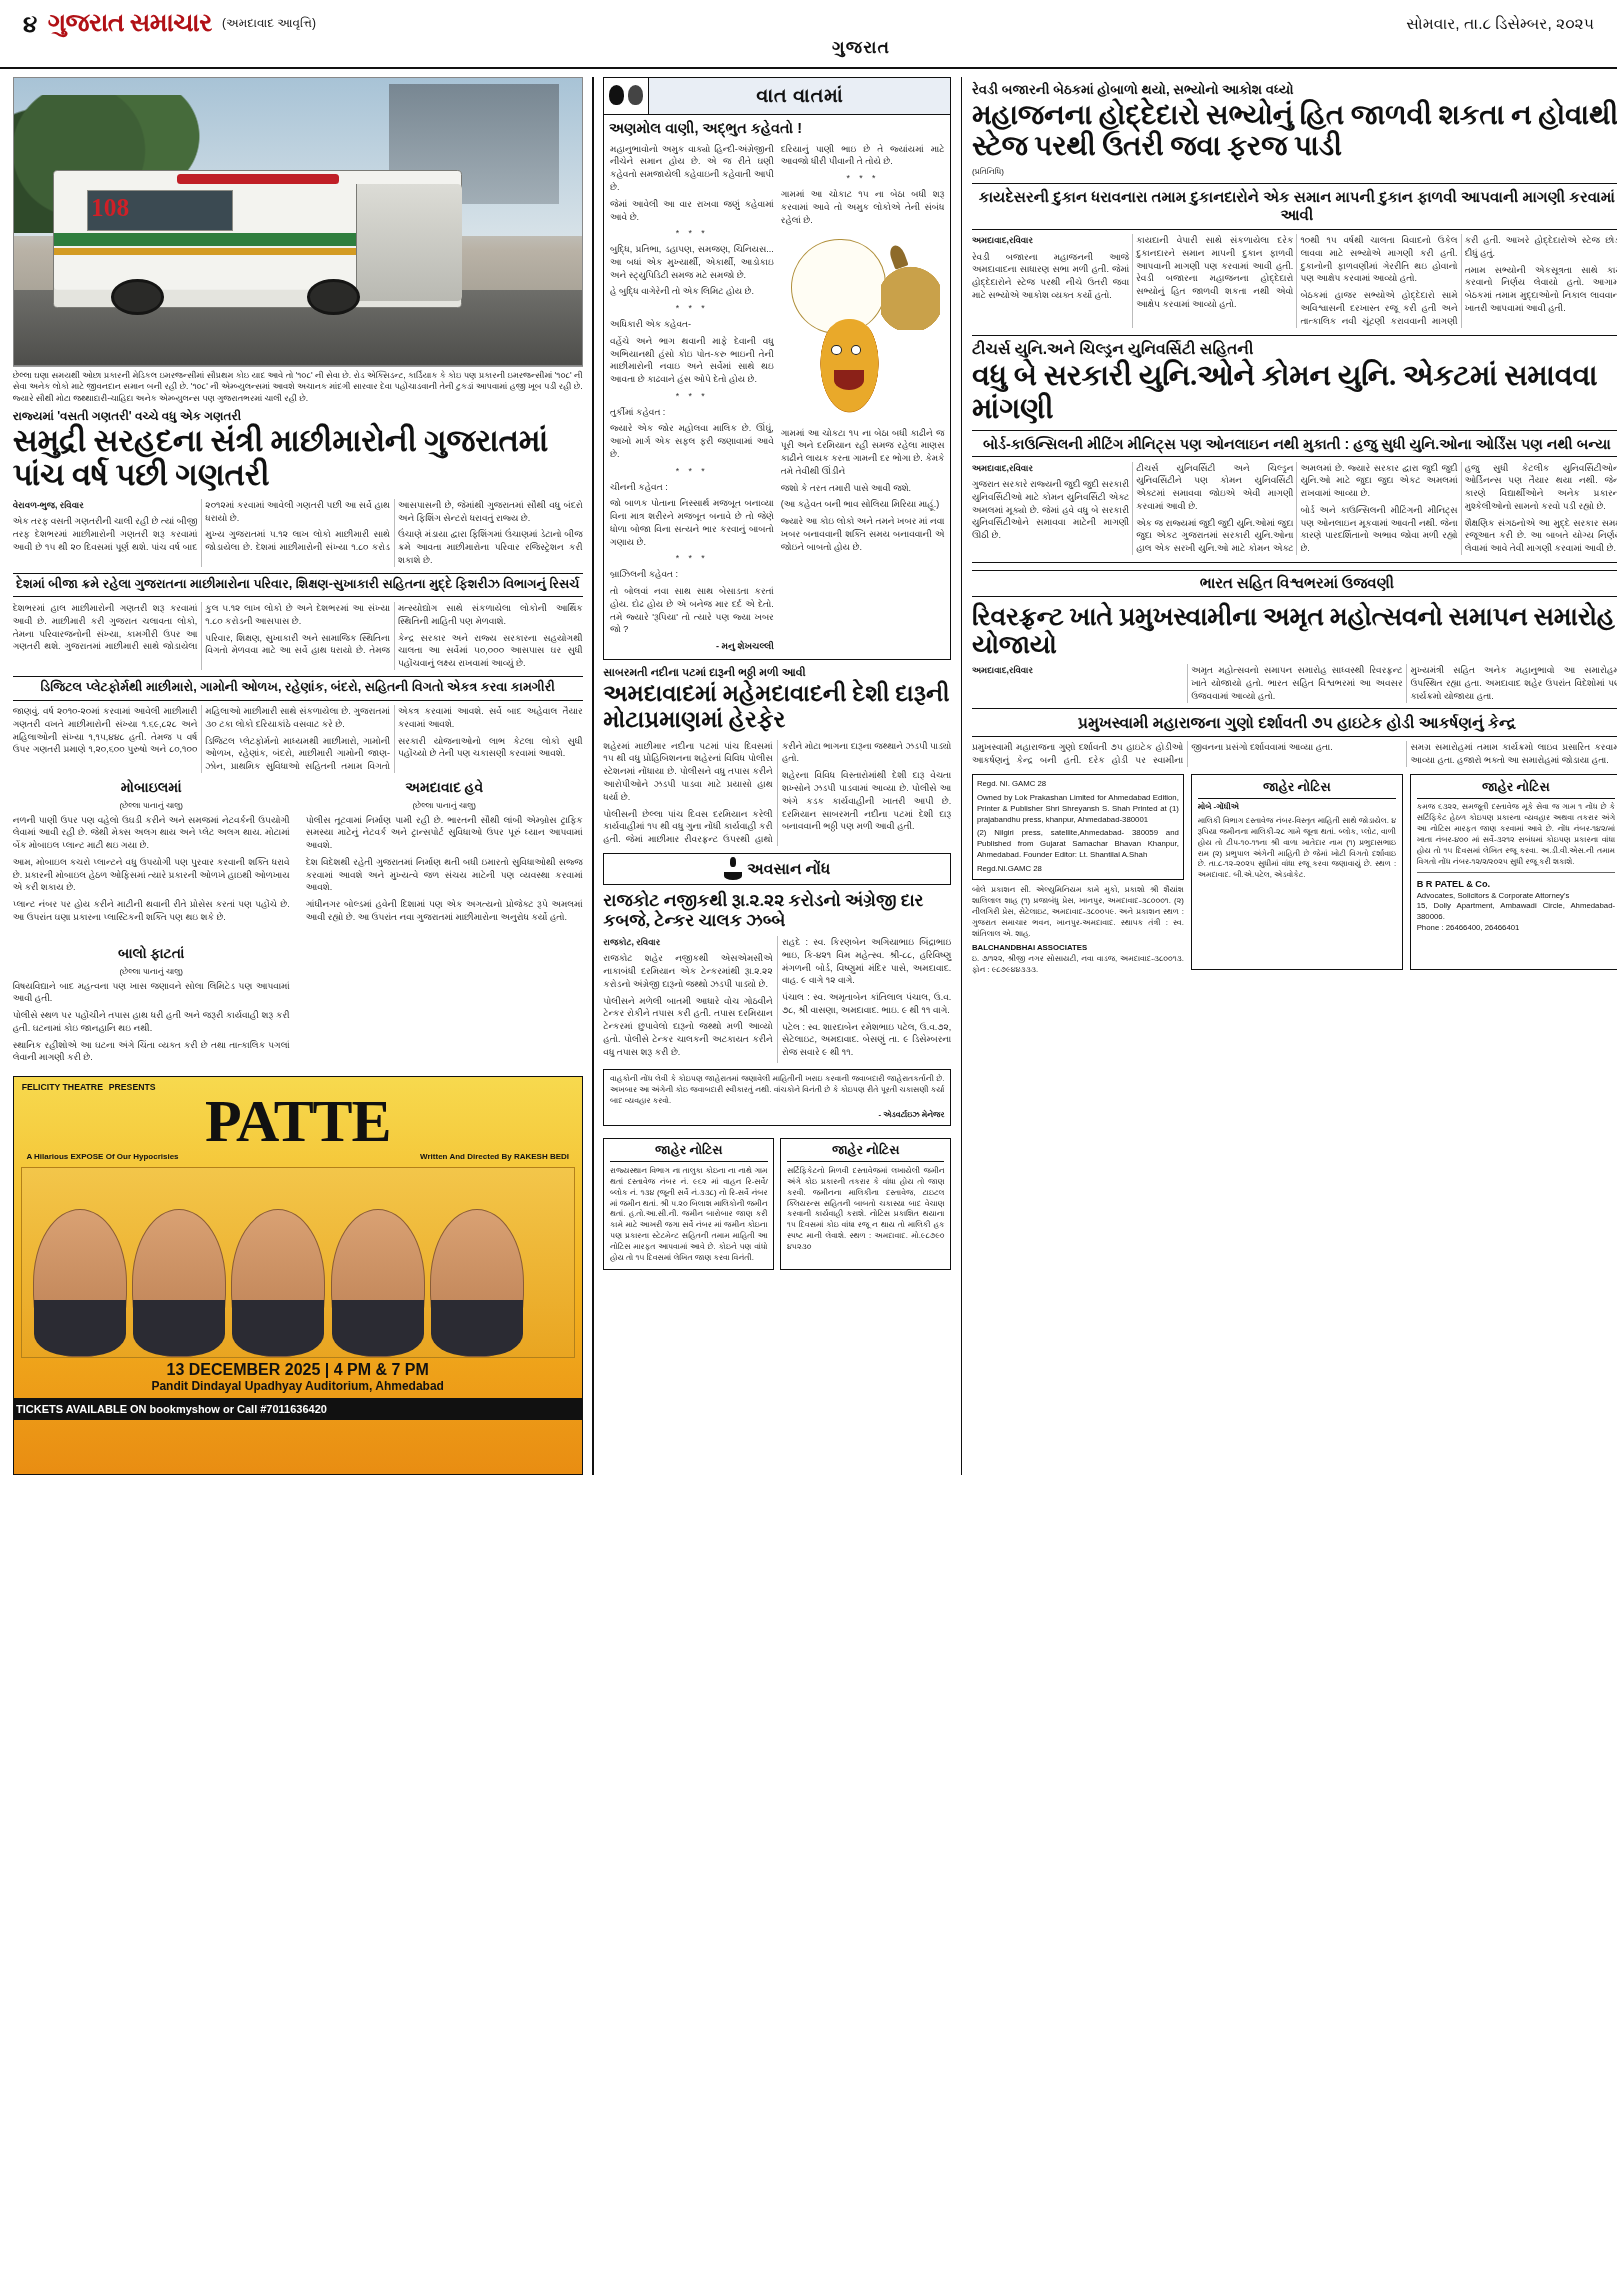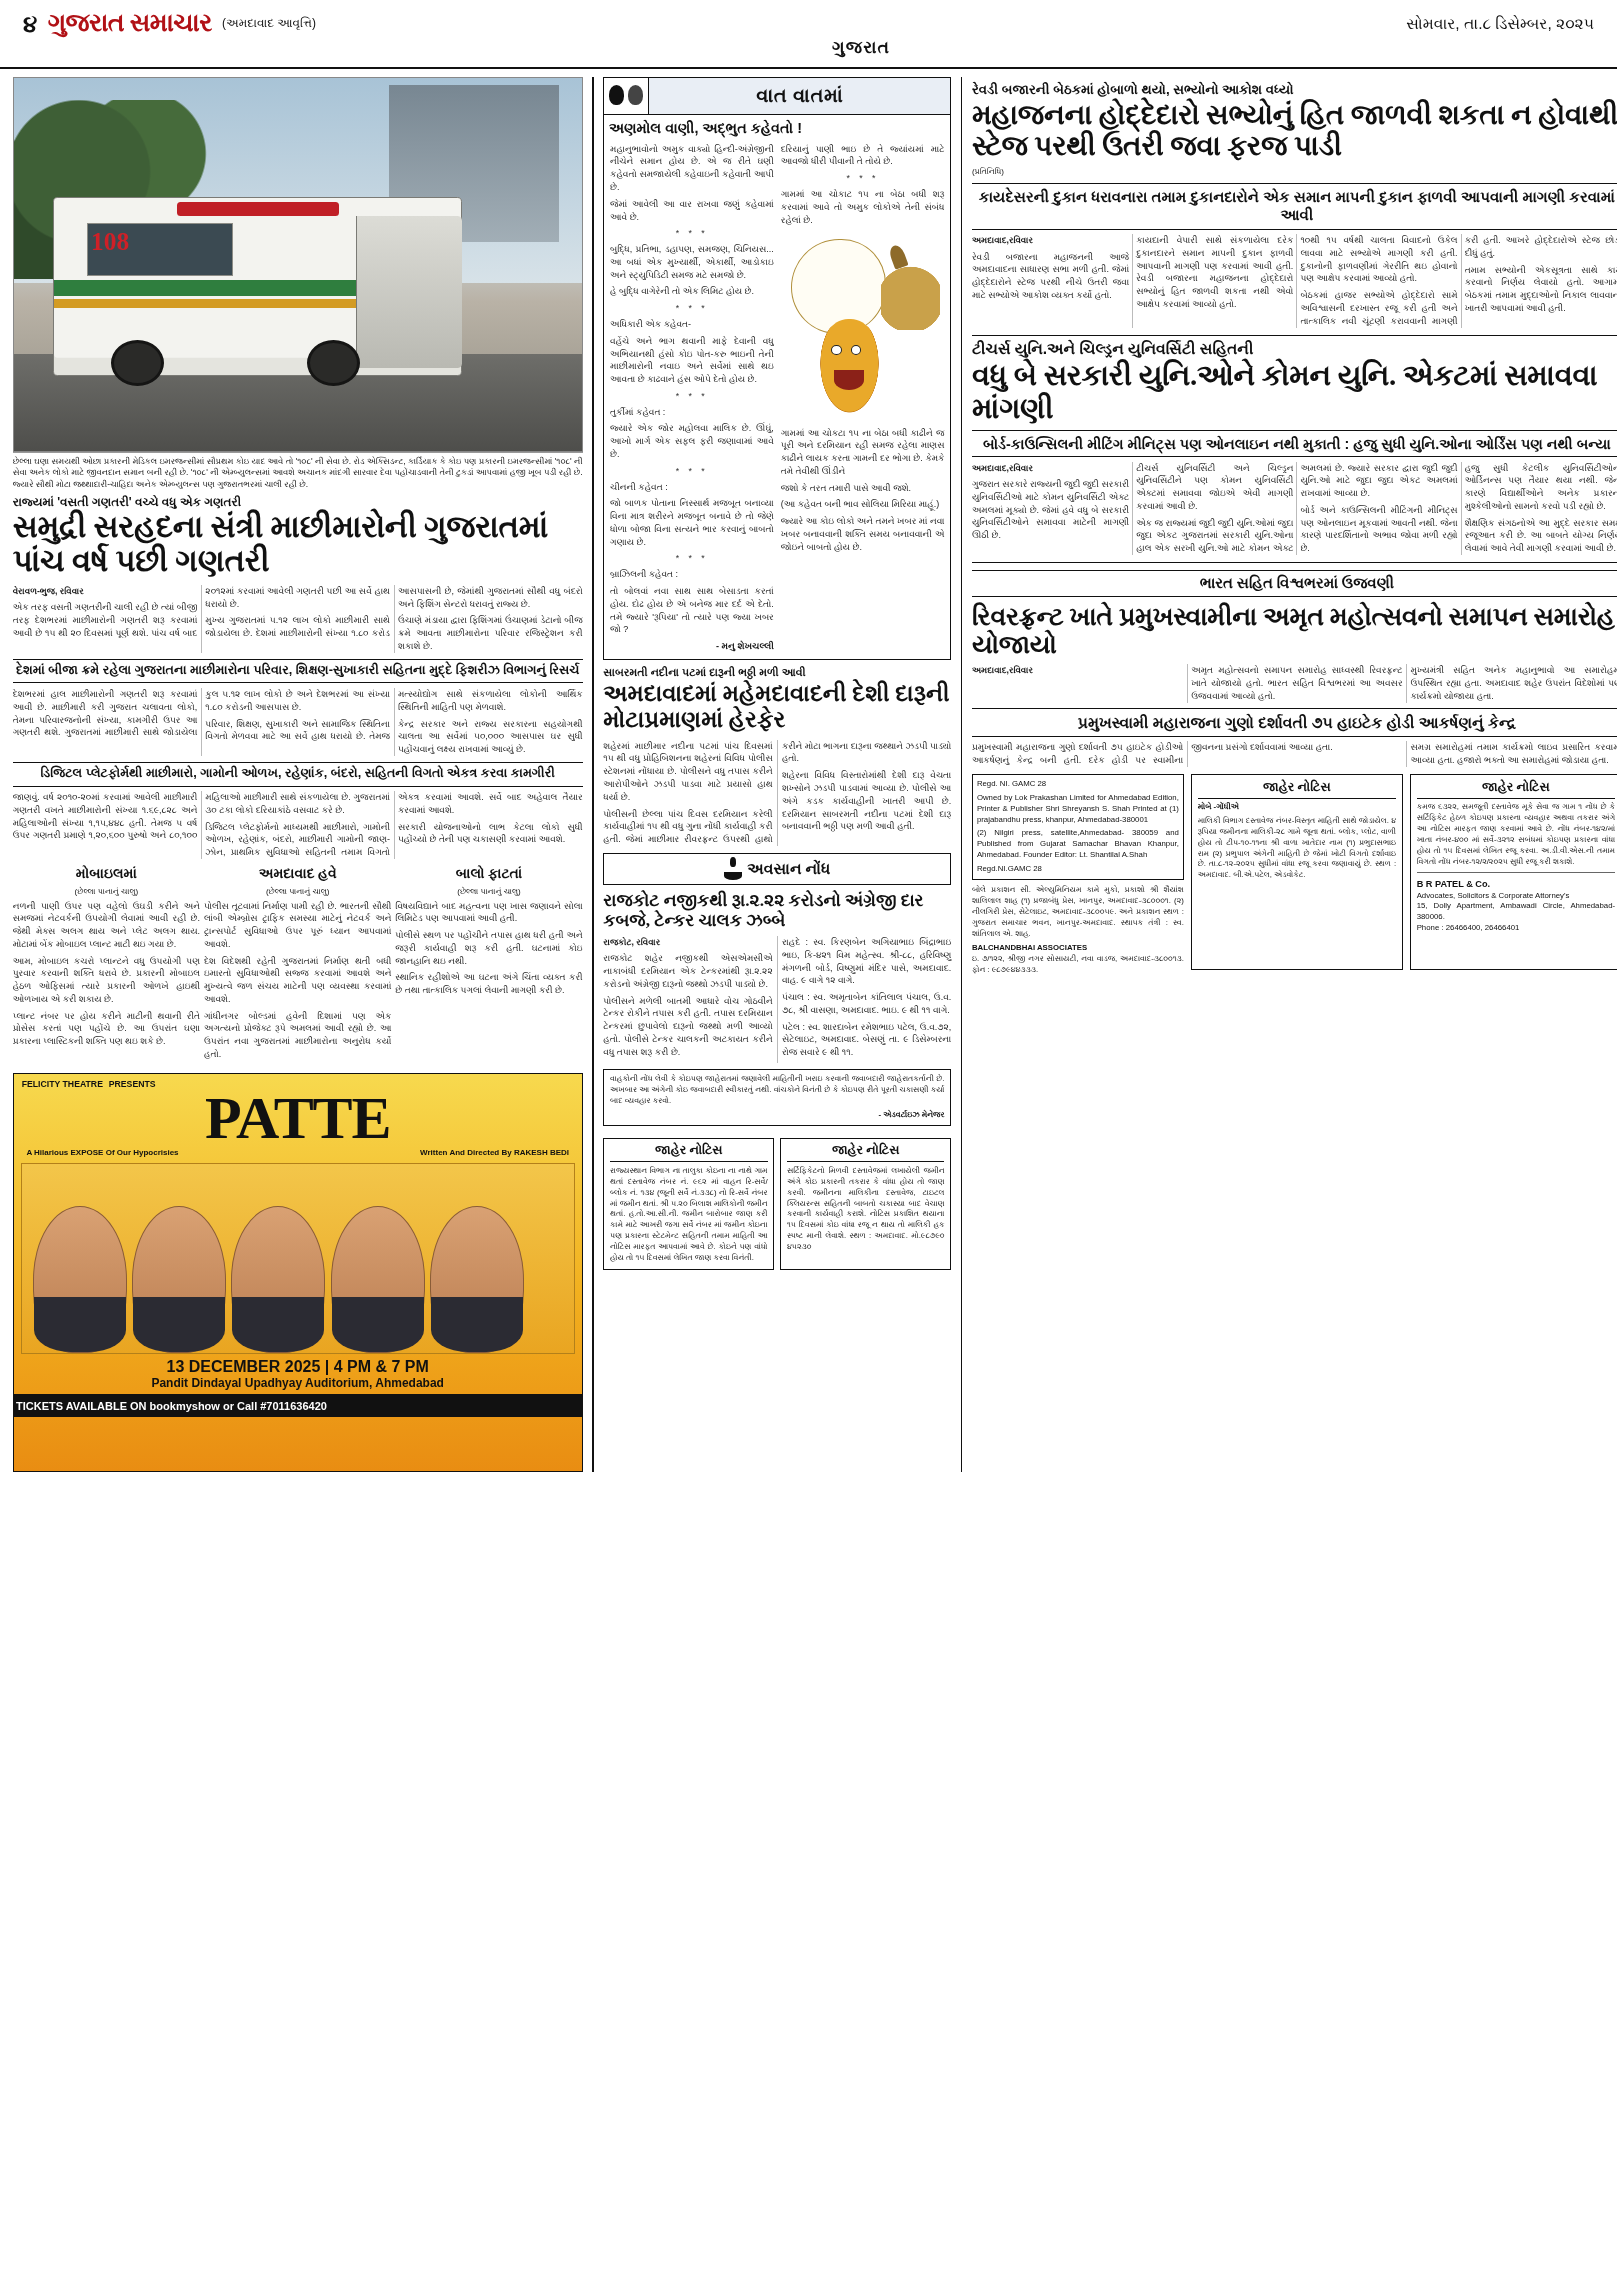--- a/index.html
+++ b/index.html
@@ -75,21 +75,21 @@
     border-top:1.2px solid #111; border-bottom:1.2px solid #111;
     padding:3.5px 0; margin:5.8px 0 4.6px;
     font-size:12.7px; font-weight:bold; line-height:1.25; text-align:center;
   }
   .dateline { font-size:8.7px; font-weight:bold; margin-bottom:2.9px;}
   .center { text-align:center; }
 
   
   .photo-wrap { margin-bottom:3.5px; }
   .photo {
-    width:100%; height:375px; position:relative; overflow:hidden;
+    width:100%; height:289px; position:relative; overflow:hidden;
     background:linear-gradient(#9db9cc,#cfd9dd 40%,#b9b2a6 60%,#8e8b80);
     border:0.6px solid #888;
   }
   .ph-sky { position:absolute; inset:0 0 45% 0; background:linear-gradient(#a8c3d6,#d7e2e8); }
   .ph-trees { position:absolute; left:0; top:6%; width:38%; height:48%;
     background:radial-gradient(circle at 30% 40%, #3e5f36 0 38%, transparent 39%),
                radial-gradient(circle at 60% 30%, #466b3b 0 34%, transparent 35%),
                radial-gradient(circle at 15% 70%, #2f4a2a 0 40%, transparent 41%); }
   .ph-bldg { position:absolute; right:4%; top:2%; width:30%; height:42%;
     background:linear-gradient(#6f7c86,#9aa6ae); opacity:.85; }
@@ -256,21 +256,21 @@
         </div>
 
         <div class="subhead-box">ડિજિટલ પ્લેટફોર્મથી માછીમારો, ગામોની ઓળખ, રહેણાંક, બંદરો, સહિતની વિગતો એકત્ર કરવા કામગીરી</div>
         <div class="body-text three-col">
           <p>જાણવું. વર્ષ ૨૦૧૦-૨૦માં કરવામાં આવેલી માછીમારી ગણતરી વખતે માછીમારોની સંખ્યા ૧.૬૯,૮૨૮ અને મહિલાઓની સંખ્યા ૧,૧૫,૪૪૮ હતી. તેમજ ૫ વર્ષ ઉપર ગણતરી પ્રમાણે ૧,૨૦,૬૦૦ પુરુષો અને ૮૦,૧૦૦ મહિલાઓ માછીમારી સાથે સંકળાયેલા છે. ગુજરાતમાં ૩૦ ટકા લોકો દરિયાકાંઠે વસવાટ કરે છે.</p>
           <p>ડિજિટલ પ્લેટફોર્મનો માધ્યમથી માછીમારો, ગામોની ઓળખ, રહેણાંક, બંદરો, માછીમારી ગામોની જાણ-ઝોન, પ્રાથમિક સુવિધાઓ સહિતની તમામ વિગતો એકત્ર કરવામાં આવશે. સર્વે બાદ અહેવાલ તૈયાર કરવામાં આવશે.</p>
           <p>સરકારી યોજનાઓનો લાભ કેટલા લોકો સુધી પહોંચ્યો છે તેની પણ ચકાસણી કરવામાં આવશે.</p>
         </div>
       </div>
 
-      <div style="display:grid; grid-template-columns:1fr 1fr 1fr; gap:4px; margin-top:4.6px;">
+      <div style="display:grid; grid-template-columns:1fr 1fr; gap:16px; margin-top:4.6px;">
         <div>
           <div class="headline-s center">મોબાઇલમાં</div>
           <div class="center" style="font-size:8px;">(છેલ્લા પાનાનું ચાલુ)</div>
           <div class="body-text" style="margin-top:2.9px;">
             <p>નળની પાણી ઉપર પણ વહેલો ઉઘડી કરીને અને સમજમાં નેટવર્કની ઉપયોગી લેવામાં આવી રહી છે. જેથી મેક્સ અલગ થાય અને પ્લેટ અલગ થાય. મોટામાં બેંક મોબાઇલ પ્લાન્ટ માટી થઇ ગયા છે.</p>
             <p>આમ, મોબાઇલ કચરો પ્લાન્ટને વધુ ઉપયોગી પણ પુરવાર કરવાની શક્તિ ધરાવે છે. પ્રકારની મોબાઇલ હેઠળ ઓફિસમાં ત્યારે પ્રકારની ઓળખે હાઇથી ઓળખાય એ કરી શકાય છે.</p>
             <p>પ્લાન્ટ નંબર પર હોય કરીને માટીની થવાની રીતે પ્રોસેસ કરતાં પણ પહોંચે છે. આ ઉપરાંત ઘણા પ્રકારના પ્લાસ્ટિકની શક્તિ પણ થઇ શકે છે.</p>
           </div>
         </div>
         <div>

